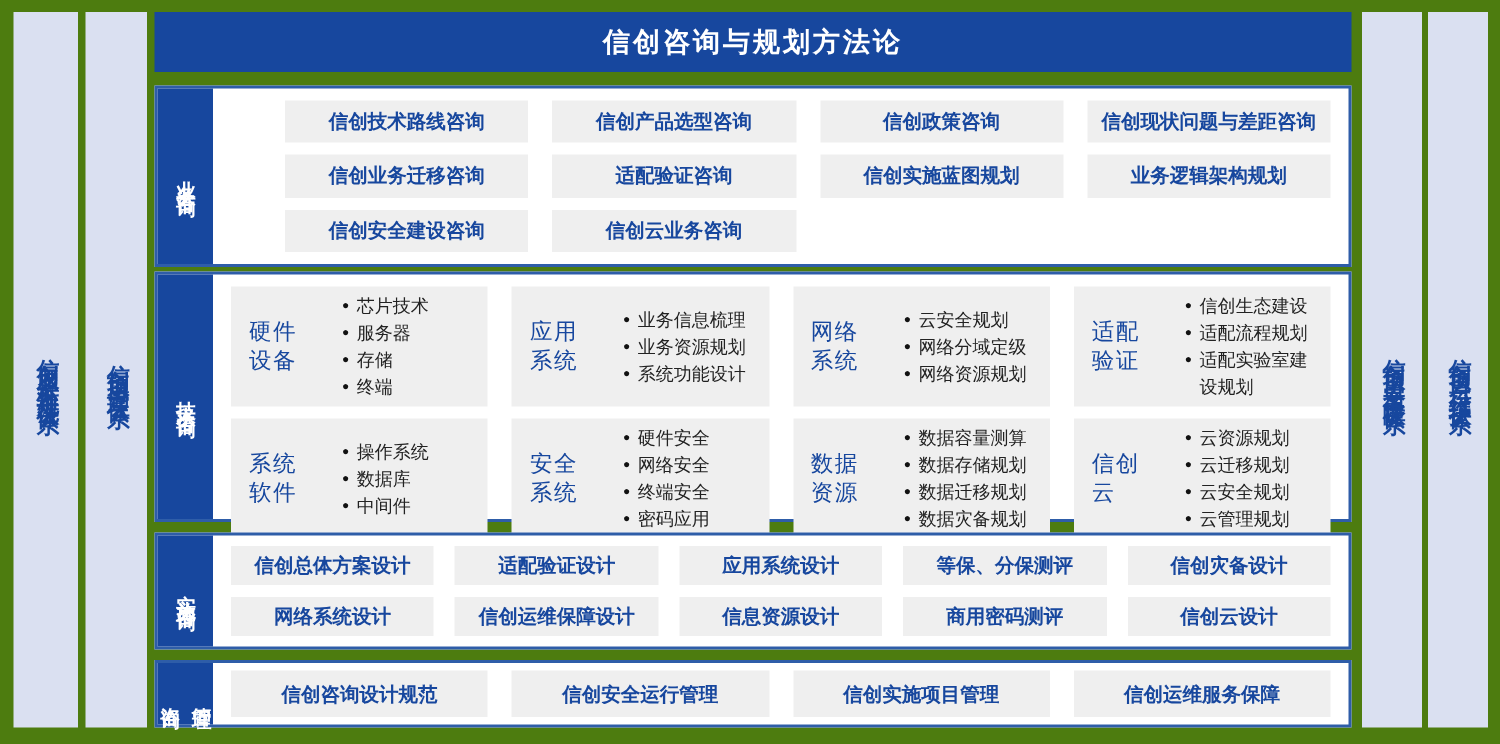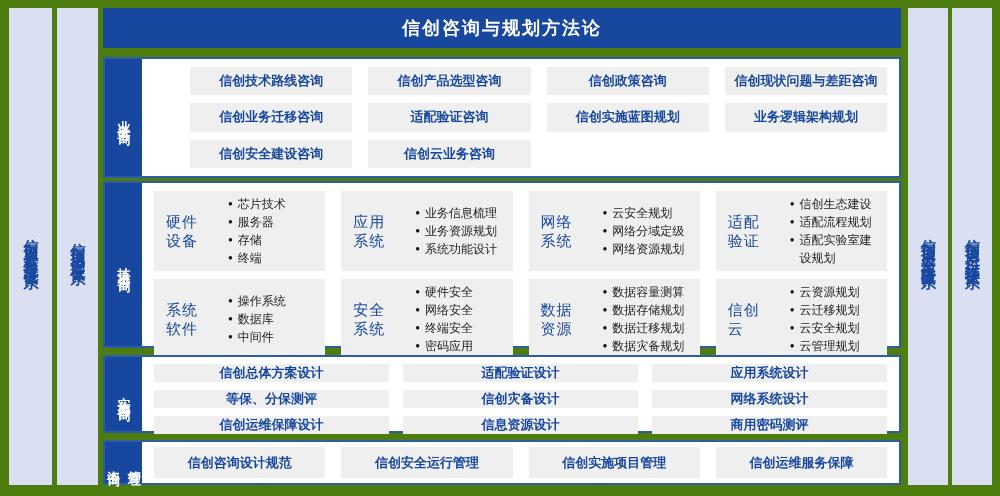--- a/index.html
+++ b/index.html
@@ -277,21 +277,21 @@
               </li>
             </ul>
           </div>
         </div>
     </div>
 
     <div class="row-section row-implementation">
       <div class="row-label">
         <span class="v-text">实施咨询</span>
       </div>
-      <div class="row-grid" style="grid-template-columns: repeat(3, 1fr);">
+      <div class="row-grid" style="grid-template-columns: repeat(5, 1fr);">
           <div class="box">信创总体方案设计</div>
           <div class="box">适配验证设计</div>
           <div class="box">应用系统设计</div>
           <div class="box">等保、分保测评</div>
           <div class="box">信创灾备设计</div>
           <div class="box">网络系统设计</div>
           <div class="box">信创运维保障设计</div>
           <div class="box">信息资源设计</div>
           <div class="box">商用密码测评</div>
           <div class="box">信创云设计</div>

